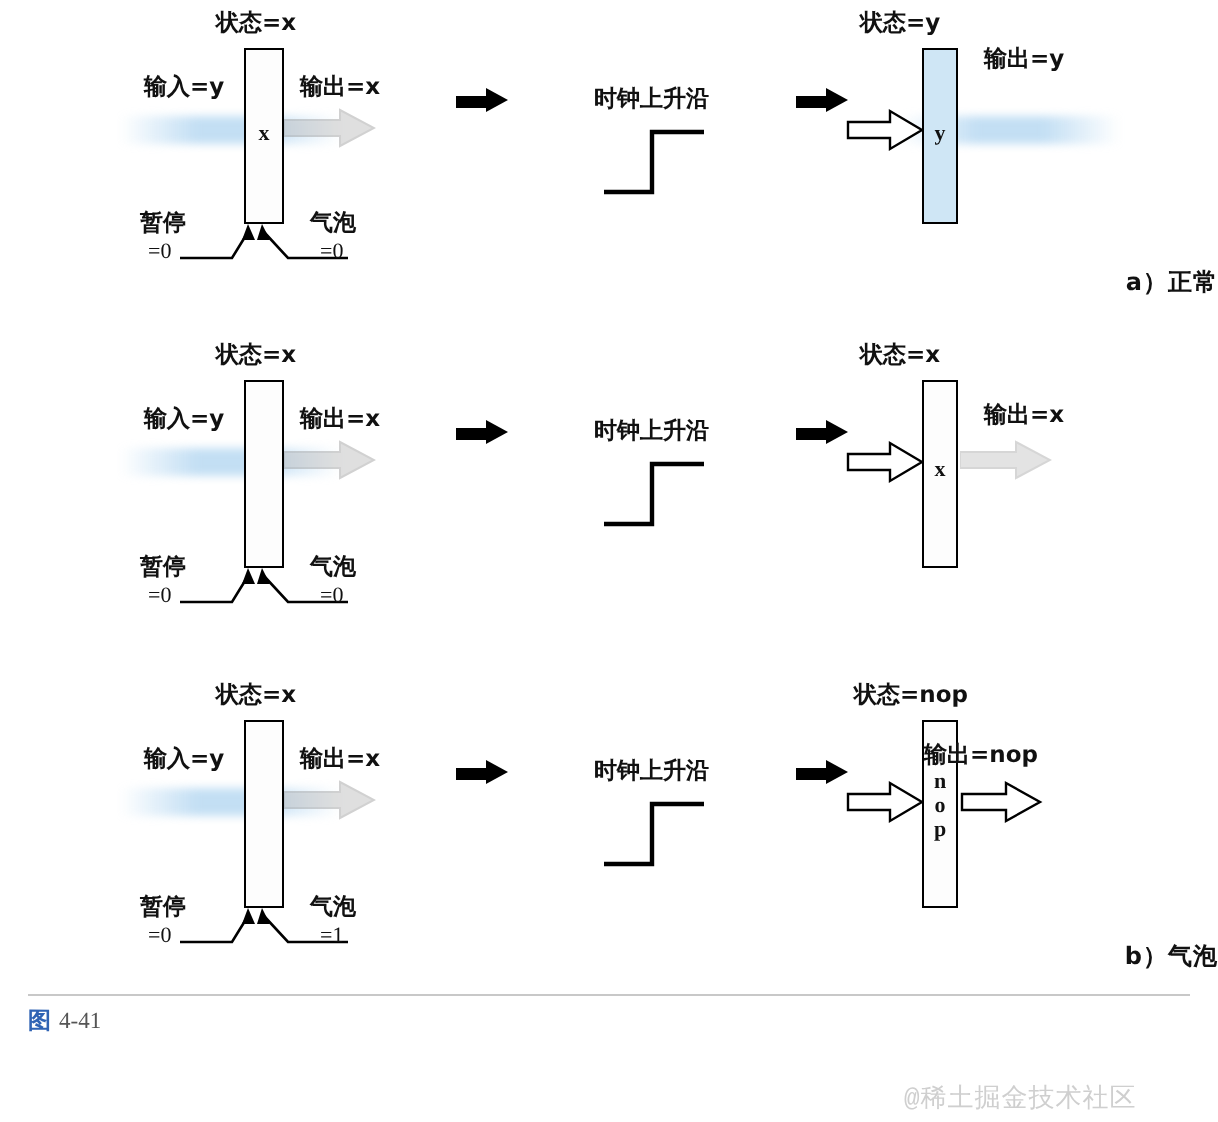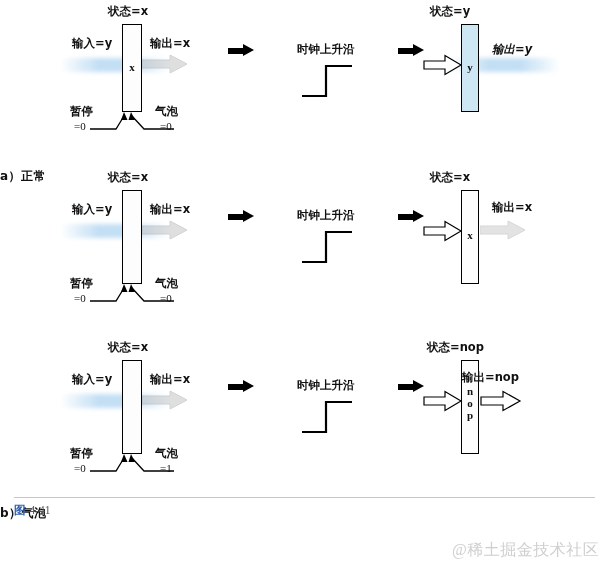--- a/index.html
+++ b/index.html
@@ -85,26 +85,25 @@
   .glow{
     position:absolute;
     height:14px;
     background:linear-gradient(90deg,rgba(180,215,240,0) 0%,rgba(175,212,240,.75) 35%,rgba(175,212,240,.75) 65%,rgba(180,215,240,0) 100%);
     filter:blur(2px);
   }
 
   
   .subcap{
     position:absolute;
-    width:609px;text-align:left;
+    width:609px;text-align:right;
     font-size:12px;
     font-family:"DejaVu Sans","Liberation Sans",sans-serif;
     font-weight:700;
     letter-spacing:.5px;
-    margin-top:35px;
   }
 
   
   .divider{
     position:absolute;left:14px;top:497px;width:581px;height:1px;background:#c8c8c8;
   }
   .caption{
     position:absolute;left:14px;top:501px;width:586px;
     font-size:11.5px;line-height:19px;
   }
@@ -115,22 +114,22 @@
   .caption .fignum .zh{color:#2f63b4;font-family:"DejaVu Sans",sans-serif;font-weight:700;}
   .caption .fignum .no{color:#555;font-family:"Liberation Serif",serif;}
   .caption .body{
     margin-left:86px;
     font-family:"DejaVu Sans","Liberation Sans",sans-serif;
     font-size:11.2px;line-height:19px;
     text-align:justify;
   }
   .watermark{
     position:absolute;left:452px;top:540px;
-    font-size:16px;color:#cfcfcf;
-    font-family:Liberation Serif, serif;
+    font-size:13px;color:#cfcfcf;
+    font-family:Liberation Mono, monospace;
     letter-spacing:.5px;
     white-space:nowrap;
   }
 </style>
 </head>
 <body>
 
 <div class="page">
 
   <div class="panel panel-a">
@@ -184,21 +183,21 @@
 
     <div class="state cn" style="left:430px;top:4px;">状态=y</div>
     <div class="arrow-hollow" style="left:423px;top:54px;">
       <svg width="40" height="22" viewBox="0 0 40 22">
         <path d="M1 7 L22 7 L22 1.5 L38 11 L22 20.5 L22 15 L1 15 Z" fill="#ffffff" stroke="#000" stroke-width="1.2"></path>
       </svg>
     </div>
     <div class="reg blue" style="left:461px;top:24px;width:18px;height:88px;">
       <div class="val" style="top:36px;">y</div>
     </div>
-    <div class="lbl cn" style="left:492px;top:42px;font-style:italic;">输出=y</div>
+    <div class="lbl cn" style="left:492px;top:22px;">输出=y</div>
 
     <div class="subcap" style="top:133px;">a）正常</div>
   </div>
 
   <div class="panel panel-b">
 
     <div class="glow" style="left:60px;top:64px;width:110px;"></div>
 
     <div class="state cn" style="left:108px;top:10px;">状态=x</div>
     <div class="reg" style="left:122px;top:30px;width:20px;height:94px;">

